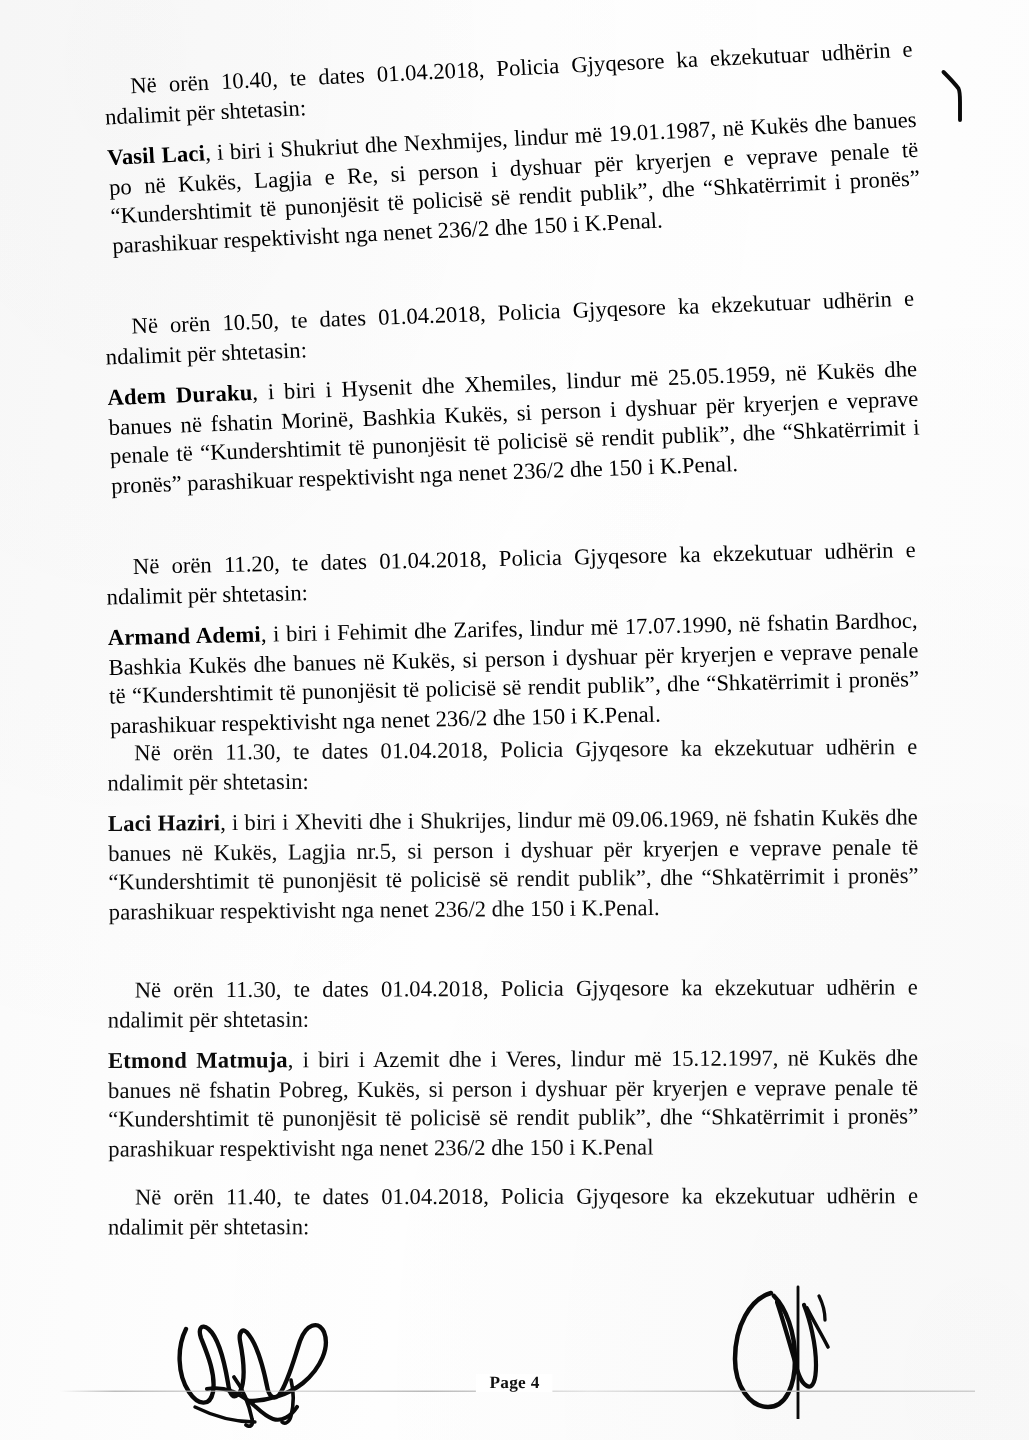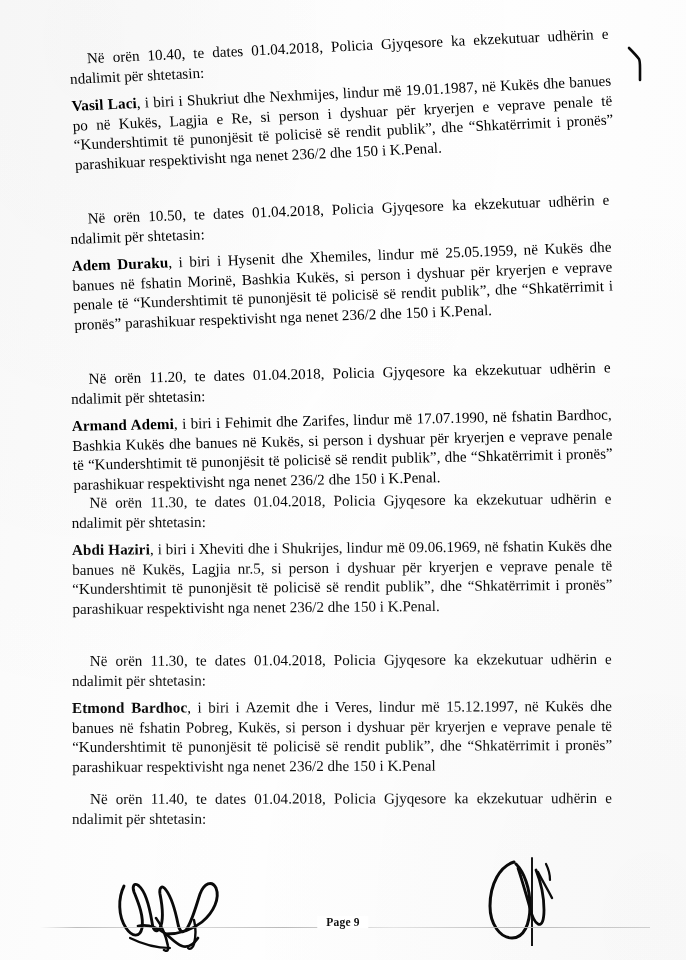--- a/index.html
+++ b/index.html
@@ -153,26 +153,26 @@
       <p class="person"><span class="nm">Adem Duraku</span><span>, i biri i Hysenit dhe Xhemiles, lindur më 25.05.1959, në Kukës dhe banues në fshatin Morinë, Bashkia Kukës, si person i dyshuar për kryerjen e veprave penale të “Kundershtimit të punonjësit të policisë së rendit publik”, dhe “Shkatërrimit i pronës”  parashikuar respektivisht nga nenet 236/2  dhe 150 i  K.Penal.</span></p>
     </div>
 
     <div class="blk" id="b3">
       <p class="lead">Në orën 11.20, te dates 01.04.2018, Policia Gjyqesore ka ekzekutuar udhërin e ndalimit për shtetasin:</p>
       <p class="person"><span class="nm">Armand Ademi</span><span>, i biri i Fehimit dhe Zarifes, lindur më 17.07.1990, në fshatin Bardhoc, Bashkia Kukës dhe banues në Kukës, si person i dyshuar për kryerjen e veprave penale të “Kundershtimit të punonjësit të policisë së rendit publik”, dhe “Shkatërrimit i pronës”  parashikuar respektivisht nga nenet 236/2  dhe 150 i  K.Penal.</span></p>
     </div>
 
     <div class="blk" id="b4">
       <p class="lead">Në orën 11.30, te dates 01.04.2018, Policia Gjyqesore ka ekzekutuar udhërin e ndalimit për shtetasin:</p>
-      <p class="person"><span class="nm">Abdi Haziri</span><span>, i biri i Xheviti dhe i Shukrijes, lindur më 09.06.1969, në fshatin Kukës dhe banues në Kukës, Lagjia nr.5, si person i dyshuar për kryerjen e veprave penale të “Kundershtimit të punonjësit të policisë së rendit publik”, dhe “Shkatërrimit i pronës”  parashikuar respektivisht nga nenet 236/2  dhe 150 i  K.Penal.</span></p>
+      <p class="person"><span class="nm">Laci Haziri</span><span>, i biri i Xheviti dhe i Shukrijes, lindur më 09.06.1969, në fshatin Kukës dhe banues në Kukës, Lagjia nr.5, si person i dyshuar për kryerjen e veprave penale të “Kundershtimit të punonjësit të policisë së rendit publik”, dhe “Shkatërrimit i pronës”  parashikuar respektivisht nga nenet 236/2  dhe 150 i  K.Penal.</span></p>
     </div>
 
     <div class="blk" id="b5">
       <p class="lead">Në orën 11.30, te dates 01.04.2018, Policia Gjyqesore ka ekzekutuar udhërin e ndalimit për shtetasin:</p>
-      <p class="person"><span class="nm">Etmond Bardhoc</span><span>, i biri i Azemit dhe i Veres, lindur më 15.12.1997, në Kukës dhe banues në fshatin Pobreg, Kukës, si person i dyshuar për kryerjen e veprave penale të “Kundershtimit të punonjësit të policisë së rendit publik”, dhe “Shkatërrimit i pronës”  parashikuar respektivisht nga nenet 236/2  dhe 150 i  K.Penal</span></p>
+      <p class="person"><span class="nm">Etmond Matmuja</span><span>, i biri i Azemit dhe i Veres, lindur më 15.12.1997, në Kukës dhe banues në fshatin Pobreg, Kukës, si person i dyshuar për kryerjen e veprave penale të “Kundershtimit të punonjësit të policisë së rendit publik”, dhe “Shkatërrimit i pronës”  parashikuar respektivisht nga nenet 236/2  dhe 150 i  K.Penal</span></p>
     </div>
 
     <div class="blk" id="b6">
       <p class="lead">Në orën 11.40, te dates 01.04.2018, Policia Gjyqesore ka ekzekutuar udhërin e ndalimit për shtetasin:</p>
     </div>
 
   </div>
 
   <div class="ink" id="corner-mark">
     <svg viewBox="0 0 34 42" aria-hidden="true">
@@ -195,16 +195,16 @@
       <path d="M34 12 C20 16, 10 34, 10 56 C10 74, 20 88, 32 88 C44 88, 50 74, 50 56 C50 38, 44 22, 36 14" stroke-width="3.0"></path>
       <path d="M38 18 C42 30, 46 44, 50 58 C52 66, 54 72, 58 74 C62 76, 64 70, 64 60 C64 46, 60 30, 56 20" stroke-width="2.8"></path>
       <path d="M58 22 C62 30, 68 40, 72 48" stroke-width="2.4"></path>
       <path d="M66 14 C68 18, 70 24, 70 30" stroke-width="2.2"></path>
       <path d="M52 8 C52 34, 52 64, 52 96" stroke-width="1.9"></path>
     </svg>
   </div>
 
   <div class="footer">
     <div class="footer-rule"></div>
-    <div class="footer-label">Page 9</div>
+    <div class="footer-label">Page 4</div>
   </div>
 
 </div>
 
 </body></html>

